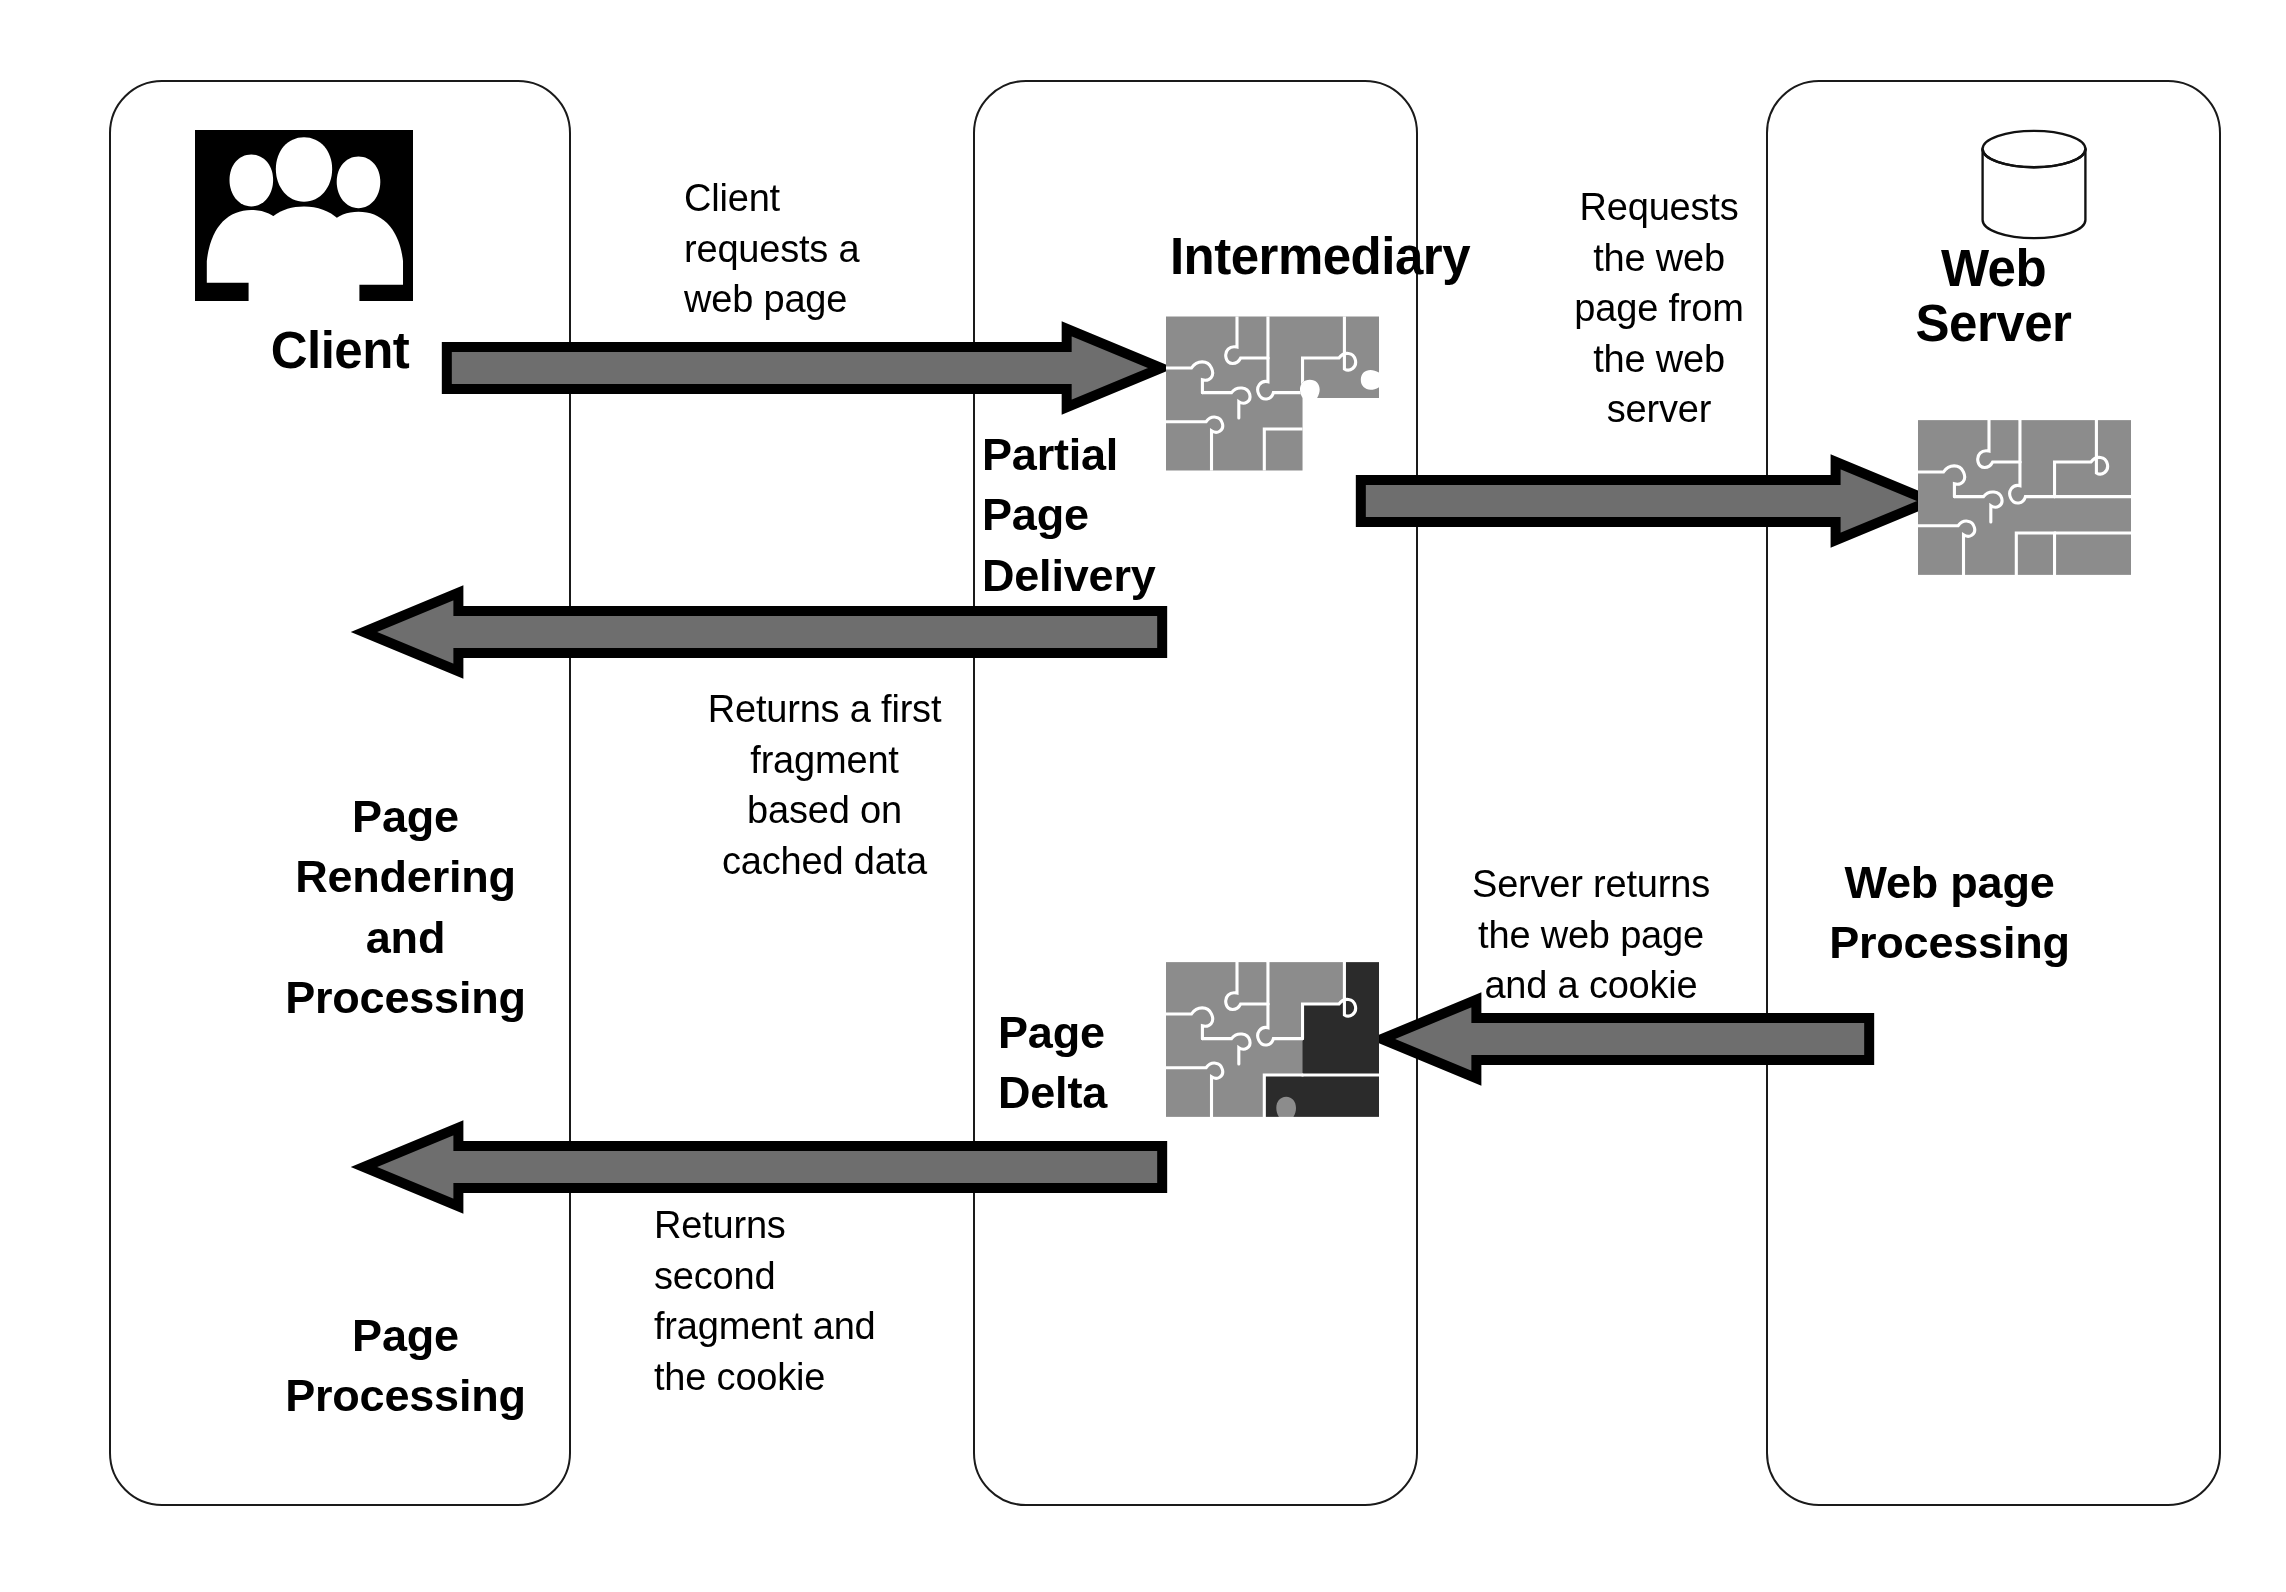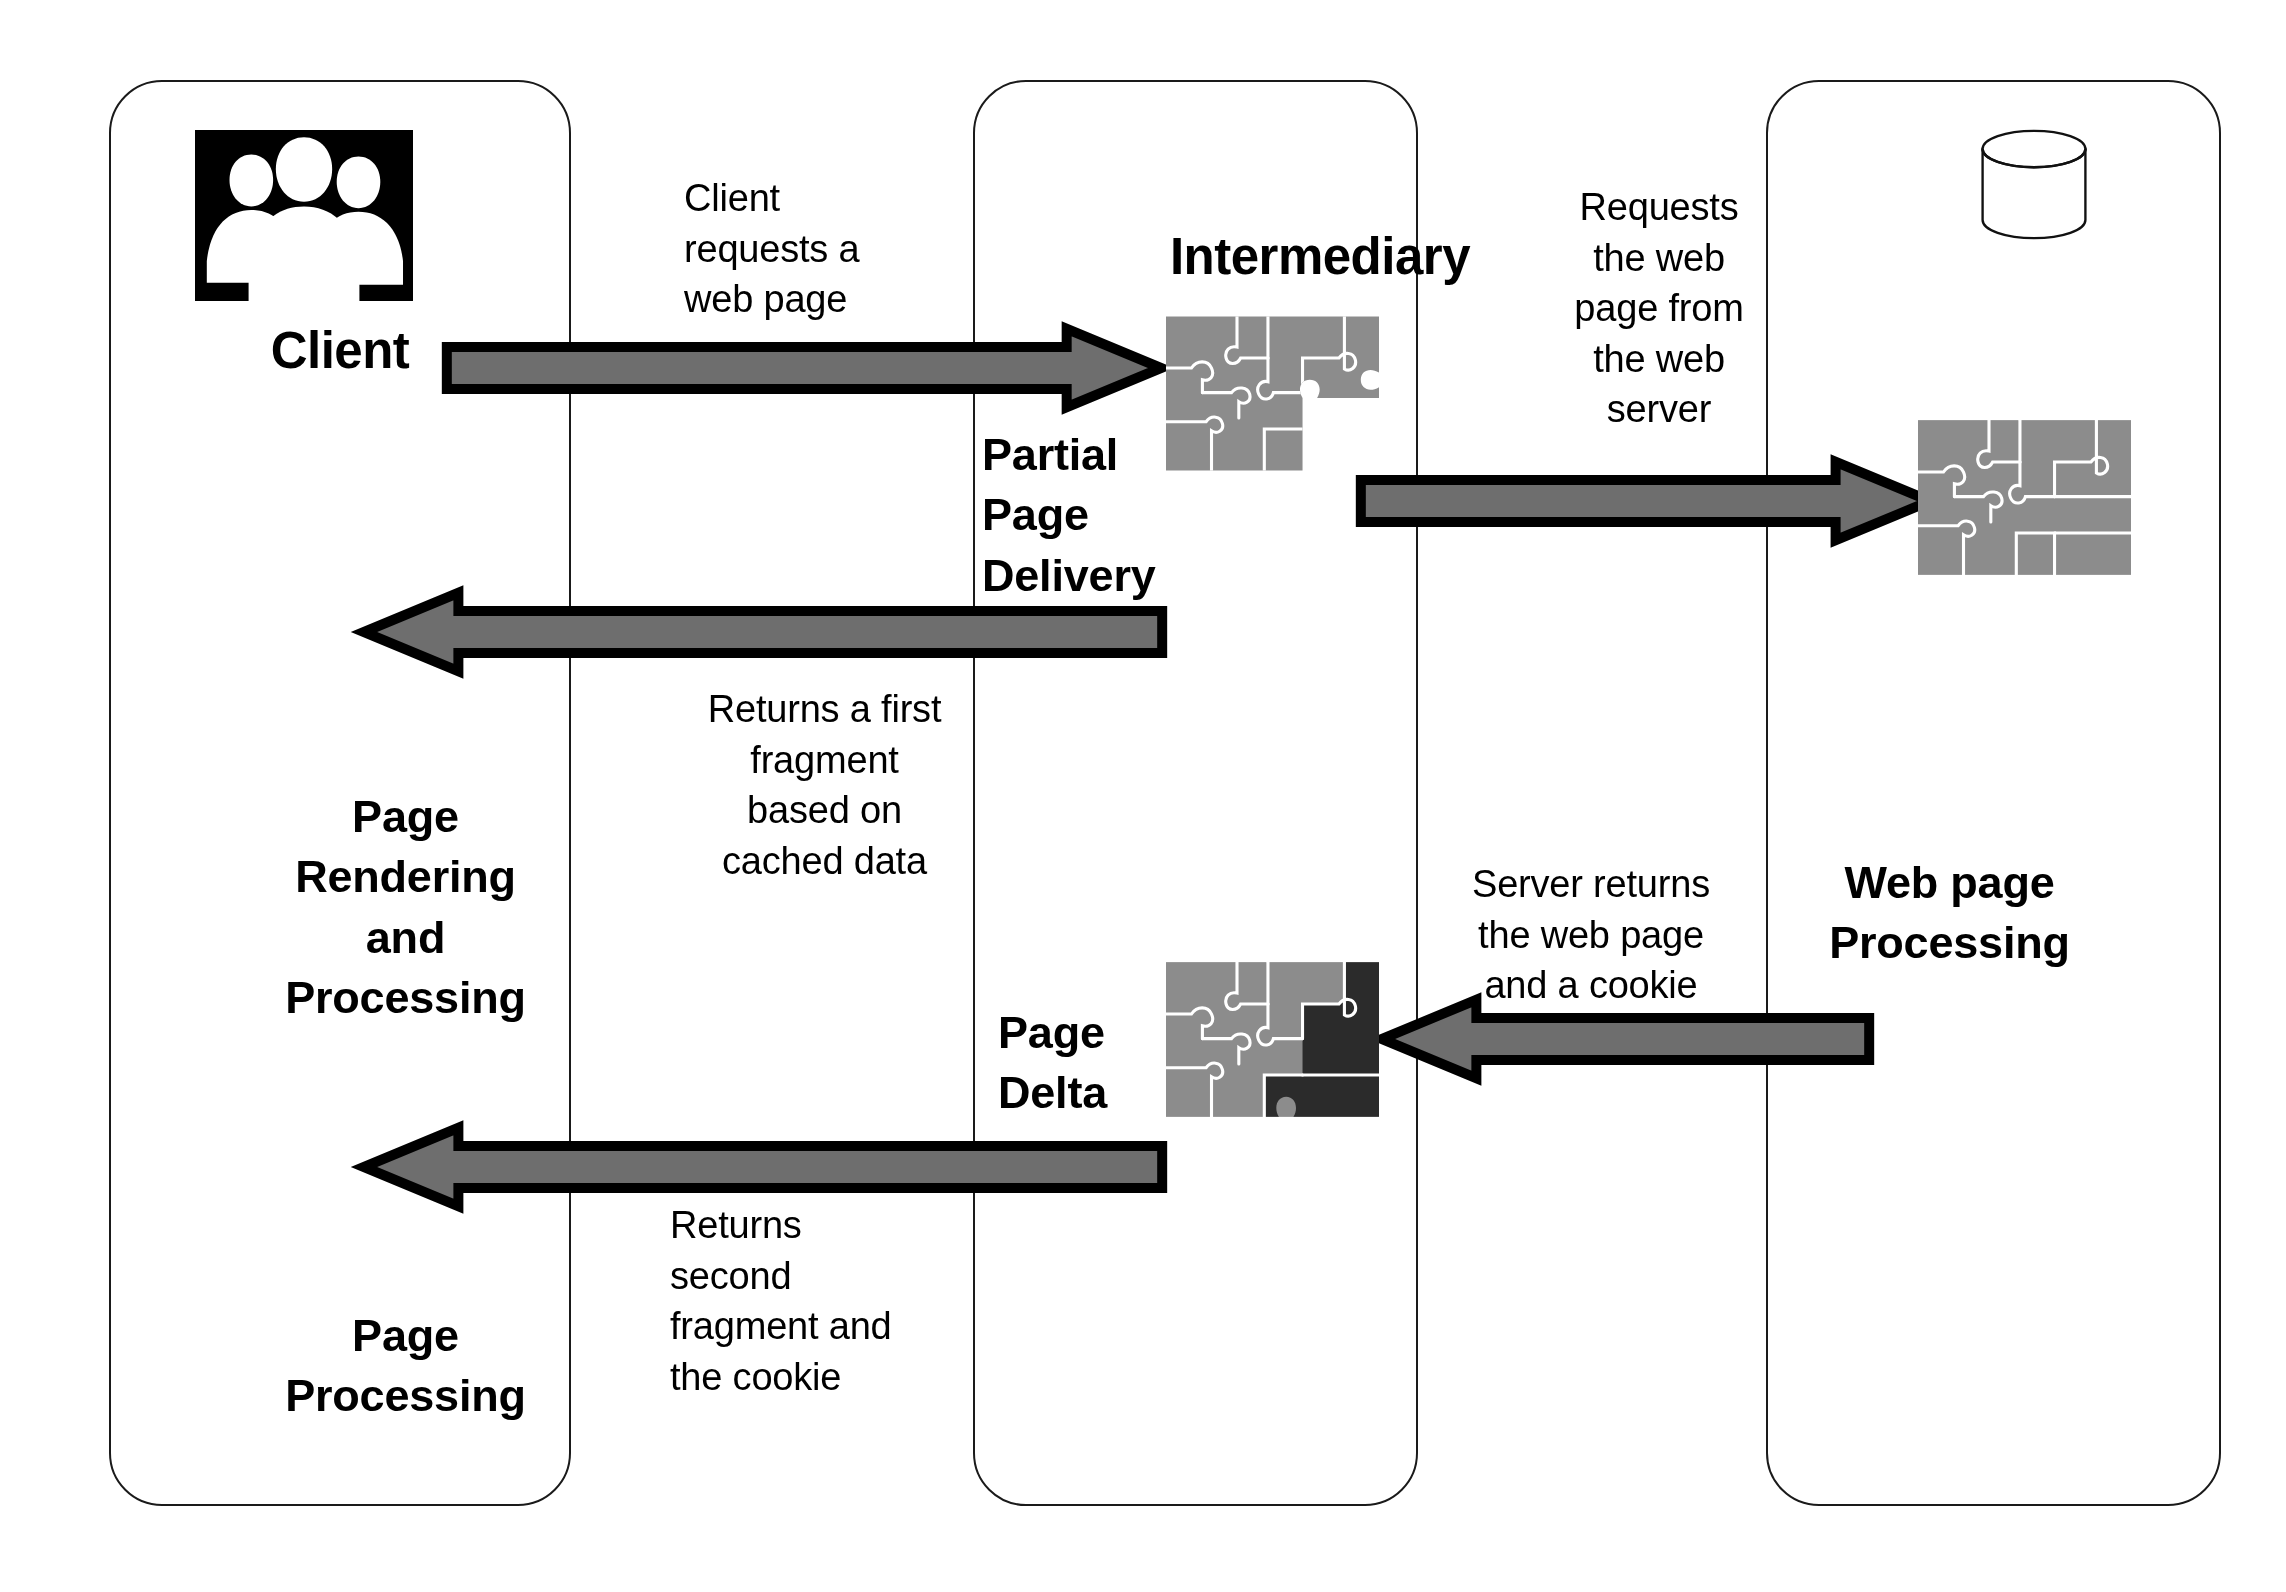--- a/index.html
+++ b/index.html
@@ -79,21 +79,21 @@
     font-weight: bold;
     line-height: 1.34;
     white-space: pre-line;
     letter-spacing: -0.2px;
   }
 
   #note-client-request    { left: 684px;  top: 173px; width: 300px; text-align: left; }
   #note-requests-server   { left: 1509px; top: 182px; width: 300px; text-align: center; }
   #note-first-fragment    { left: 670px;  top: 684px; width: 309px; text-align: center; }
   #note-server-returns    { left: 1441px; top: 859px; width: 300px; text-align: center; }
-  #note-second-fragment   { left: 670px;  top: 1200px; width: 309px; text-align: left; }
+  #note-second-fragment   { left: 654px;  top: 1200px; width: 309px; text-align: left; }
 
   #note-partial-delivery  { left: 982px; top: 425px;  width: 291px; text-align: left; }
   #note-page-delta        { left: 998px; top: 1003px; width: 255px; text-align: left; }
   #note-render-processing { left: 282px;  top: 787px;  width: 247px; text-align: center; }
   #note-page-processing   { left: 282px;  top: 1306px; width: 247px; text-align: center; }
   #note-webpage-processing{ left: 1777px; top: 853px;  width: 345px; text-align: center; }
 
   
   .arrow { position: absolute; }
   .arrow svg { display: block; width: 100%; height: 100%; overflow: visible; }
@@ -139,20 +139,22 @@
   <div id="db-cylinder-icon">
     <svg viewBox="0 0 125 122">
       <path d="M6 22 L6 100 A56.5 20 0 0 0 119 100 L119 22 Z" fill="#ffffff" stroke="#111111" stroke-width="2.6"></path>
       <ellipse cx="62.5" cy="22" rx="56.5" ry="20" fill="#ffffff" stroke="#111111" stroke-width="2.6"></ellipse>
       <path d="M6 22 A56.5 20 0 0 0 119 22" fill="none" stroke="#111111" stroke-width="2.6"></path>
     </svg>
   </div>
 
   <div class="lane-title" id="title-client">Client</div>
   <div class="lane-title" id="title-intermediary">Intermediary</div>
+  <div class="lane-title" id="title-webserver">Web
+Server</div>
 
   <div class="arrow" id="arrow-client-to-inter">
     <svg viewBox="0 0 790 90" preserveAspectRatio="none">
       <path d="M2 22 L684 22 L684 2 L788 45 L684 88 L684 68 L2 68 Z" fill="#6e6e6e" stroke="#000000" stroke-width="11" stroke-linejoin="miter"></path>
     </svg>
   </div>
 
   <div class="arrow" id="arrow-inter-to-server">
     <svg viewBox="0 0 630 90" preserveAspectRatio="none">
       <path d="M2 22 L524 22 L524 2 L628 45 L524 88 L524 68 L2 68 Z" fill="#6e6e6e" stroke="#000000" stroke-width="11" stroke-linejoin="miter"></path>

